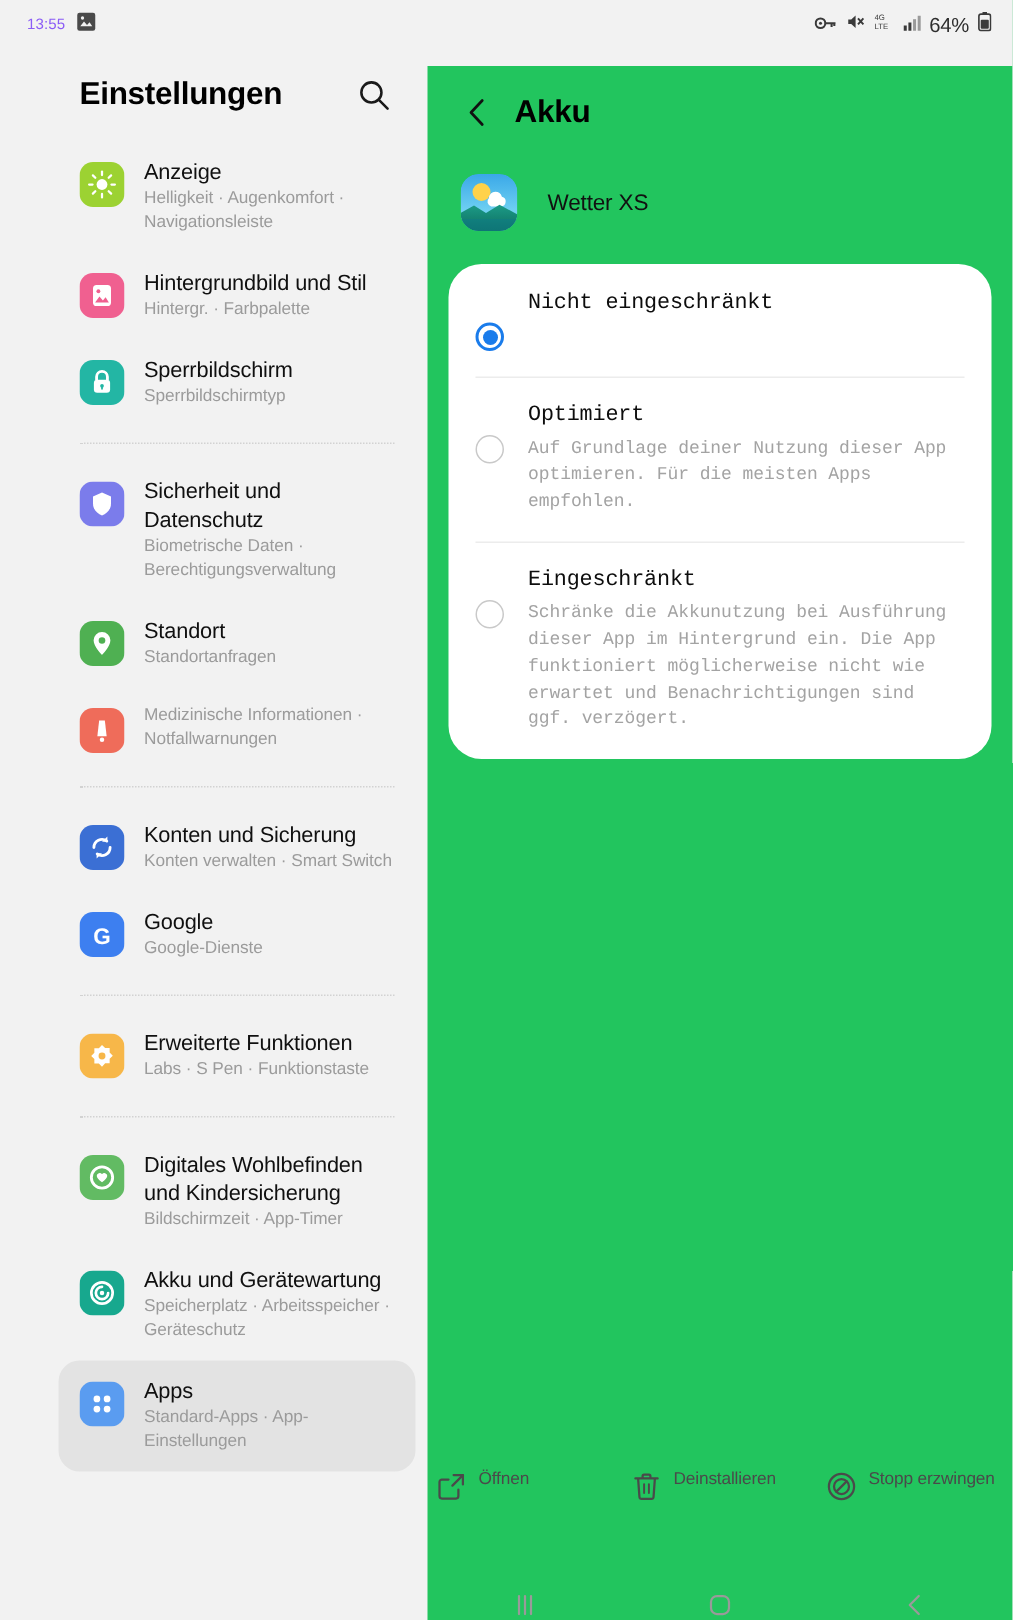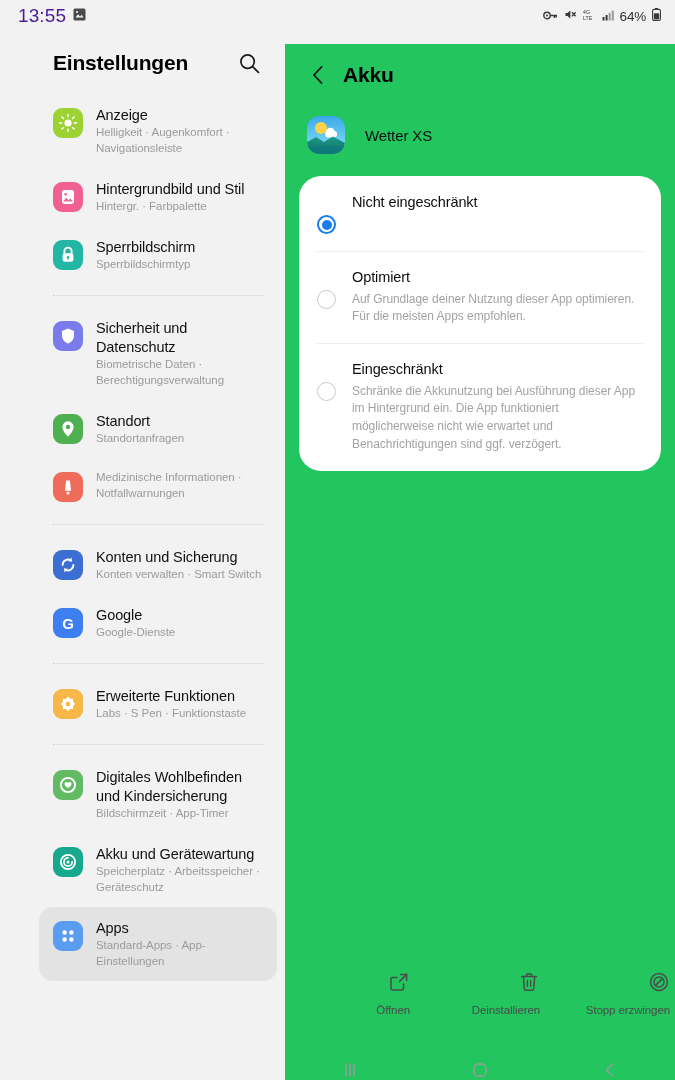--- a/index.html
+++ b/index.html
@@ -14,21 +14,21 @@
 
   
   .statusbar {
     position:absolute; top:0; left:0; width:675px; height:32px;
     display:flex; align-items:center; justify-content:space-between;
     padding:0 14px 0 18px;
     font-size:14px; color:#3a3a3a;
   }
   .sb-left { display:flex; align-items:center; gap:7px; }
   .sb-right { display:flex; align-items:center; gap:6px; }
-  .sb-time { font-size:19px; color:#4c1d95; letter-spacing:.1px; }
+  .sb-time { font-size:10px; color:#8b5cf6; letter-spacing:.1px; }
   .sb-batt-txt { font-size:13.5px; color:#2e2e2e; letter-spacing:-.2px; }
 
   
   .pane-left {
     position:absolute; top:32px; left:0; width:285px; height:1048px;
     background:#f2f2f2;
     padding-left:31px;
   }
   .pane-right {
     position:absolute; top:44px; left:285px; width:390px; height:1048px;
@@ -88,21 +88,21 @@
     padding:10px 22px 22px 22px;
   }
   .app-icon {
     width:38px; height:38px; border-radius:12px; overflow:hidden;
     position:relative; flex:0 0 auto;
   }
   .app-name { font-size:15px; color:#111; letter-spacing:-.1px; }
 
   
   .card {
-    margin:0 14px; background:#ffffff; border-radius:22px; overflow:hidden;
+    margin:0 14px; background:#ffffff; border-radius:22px; overflow:hidden;font-family:Liberation Mono, monospace;
   }
   .opt {
     display:flex; align-items:flex-start; gap:16px;
     padding:17px 20px 17px 18px;
     position:relative;
   }
   .opt + .opt::before {
     content:""; position:absolute; top:0; left:18px; right:18px;
     height:1px; background:#ececec;
   }
@@ -119,21 +119,21 @@
   .opt-texts { min-width:0; }
   .opt-title { font-size:14.5px; color:#0d0d0d; letter-spacing:-.1px; line-height:1.35; }
   .opt-desc { font-size:12px; color:#a3a3a3; line-height:1.48; margin-top:3px; letter-spacing:-.05px; }
 
   
   .action-bar {
     position:absolute; left:0; bottom:68px; width:390px; height:62px;
     display:flex; align-items:center; justify-content:space-around;
   }
   .action {
-    display:flex; flex-direction:column; align-items:flex-end; gap:7px; width:120px;
+    display:flex; flex-direction:row; align-items:flex-start; gap:7px; width:120px;
   }
   .action-label { font-size:11.5px; color:#4a4a4a; letter-spacing:-.1px; }
 
   
   .navbar {
     position:absolute; left:0; bottom:0; width:390px; height:44px;
     display:flex; align-items:center; justify-content:space-around;
   }
   .nav-btn { width:60px; height:30px; display:flex; align-items:center; justify-content:center; }
 </style>

